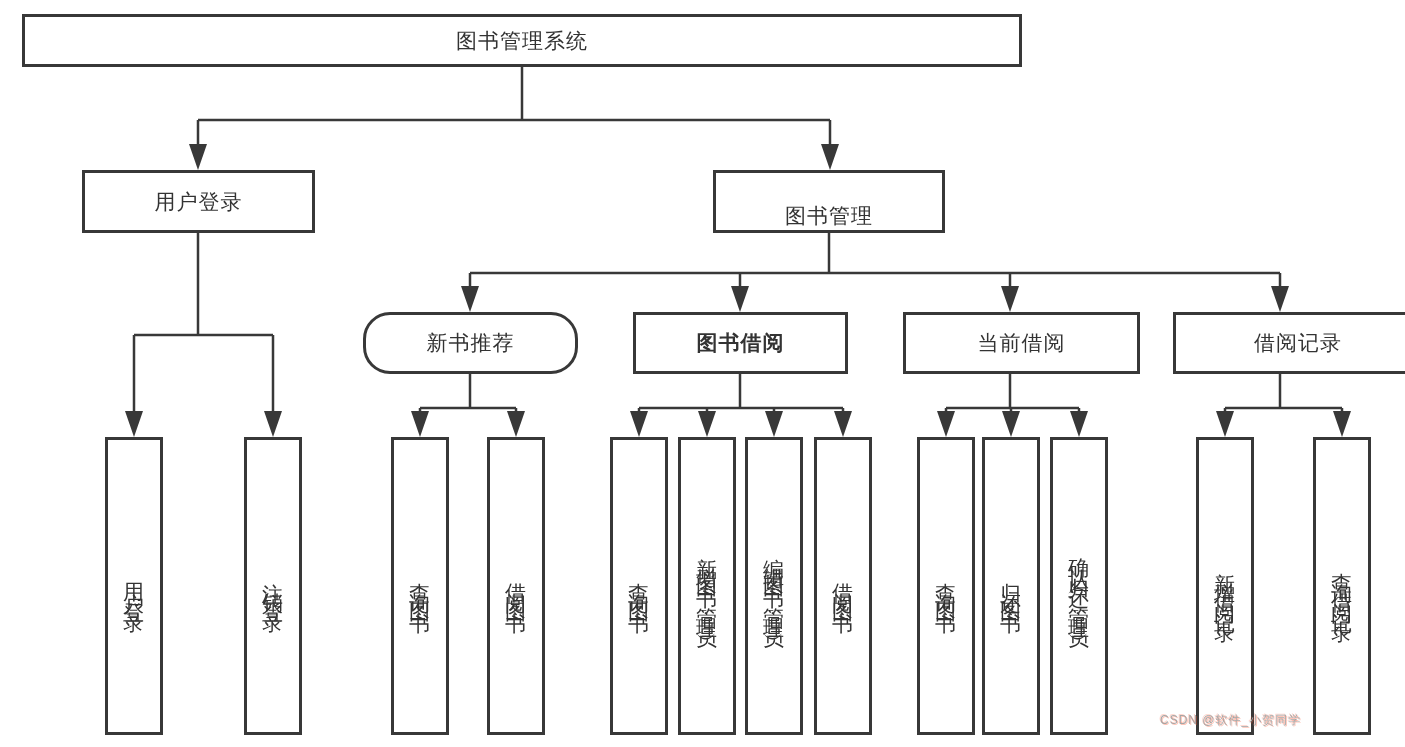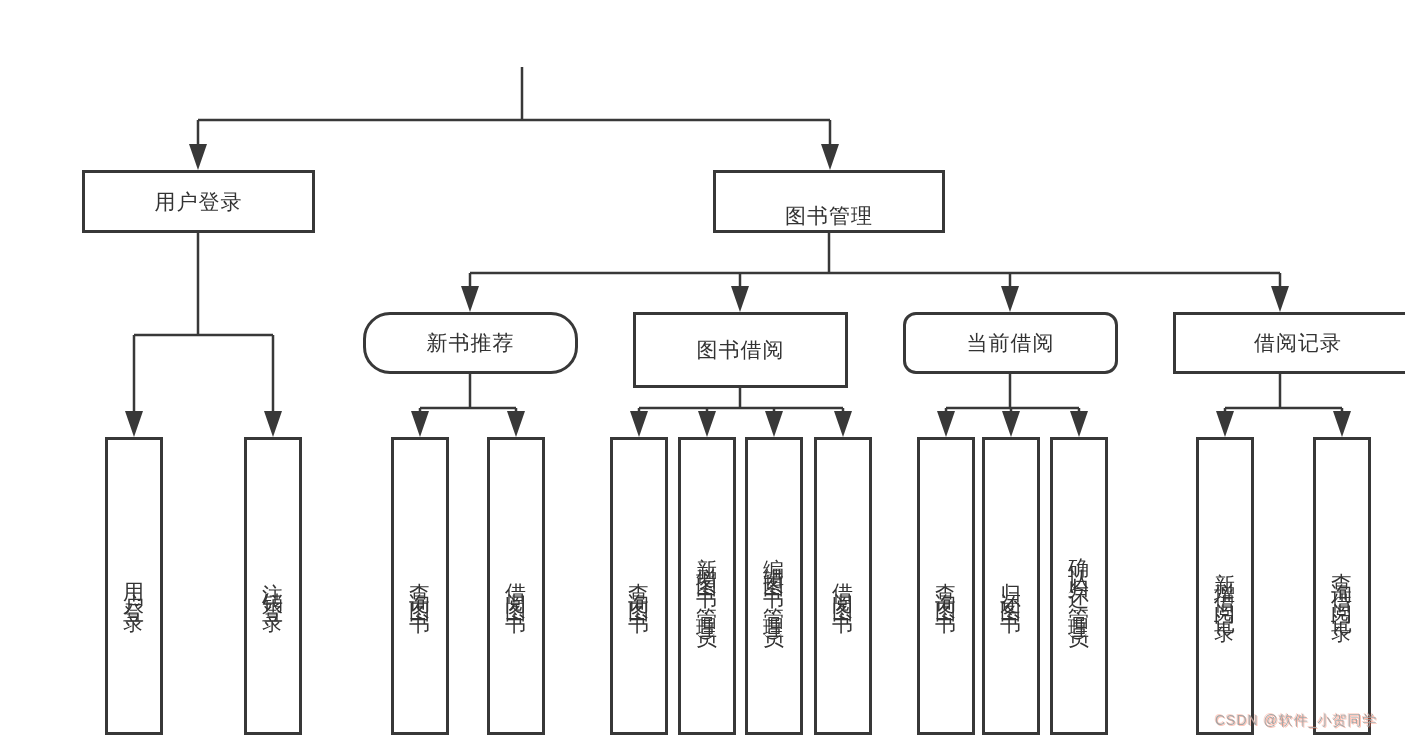--- a/index.html
+++ b/index.html
@@ -44,43 +44,43 @@
     font-size: 21px;
     letter-spacing: 10px;
     line-height: 1.2;
     white-space: nowrap;
   }
   
   .n-root   { left: 22px;   top: 14px;  width: 1000px; height: 53px; }
   .n-b0     { left: 82px;   top: 170px; width: 233px;  height: 63px; }
   .n-b1     { left: 713px;  top: 170px; width: 232px;  height: 63px; align-items: flex-end; }
   .n-c0     { left: 363px;  top: 312px; width: 215px;  height: 62px; border-radius: 27px; }
-  .n-c1     { left: 633px;  top: 312px; width: 215px;  height: 76px; }
-  .n-c2     { left: 903px;  top: 312px; width: 215px;  height: 62px; border-radius: 13px; }
+  .n-c1     { left: 633px;  top: 312px; width: 215px;  height: 62px; font-weight: bold; }
+  .n-c2     { left: 903px;  top: 312px; width: 237px;  height: 62px; }
   .n-c3     { left: 1173px; top: 312px; width: 250px;  height: 62px; }
   .leaf     { top: 437px; width: 58px; height: 298px; }
   .n-l0  { left: 105px; }
   .n-l1  { left: 244px; }
   .n-l2  { left: 391px; }
   .n-l3  { left: 487px; }
   .n-l4  { left: 610px; }
   .n-l5  { left: 678px; }
   .n-l6  { left: 745px; }
   .n-l7  { left: 814px; }
   .n-l8  { left: 917px; }
   .n-l9  { left: 982px; }
   .n-l10 { left: 1050px; }
   .n-l11 { left: 1196px; }
   .n-l12 { left: 1313px; }
   .watermark {
     position: absolute;
-    left: 1215px;
+    left: 1160px;
     top: 712px;
     z-index: 3;
-    font-size: 14px;
+    font-size: 12px;
     color: #a6a6a6;
     letter-spacing: 1px;
     white-space: nowrap;
     text-shadow: 1px 1px 0 rgba(252, 85, 49, 0.35), -1px -1px 0 rgba(252, 85, 49, 0.25);
   }
 </style>
 </head>
 <body>
 
 <div class="canvas">
@@ -121,20 +121,23 @@
       <polygon points="765,411 783,411 774,437"></polygon>
       <polygon points="834,411 852,411 843,437"></polygon>
       <polygon points="937,411 955,411 946,437"></polygon>
       <polygon points="1002,411 1020,411 1011,437"></polygon>
       <polygon points="1070,411 1088,411 1079,437"></polygon>
       <polygon points="1216,411 1234,411 1225,437"></polygon>
       <polygon points="1333,411 1351,411 1342,437"></polygon>
     </g>
   </svg>
 
+  <div class="node n-root">
+    <span class="h-label">图书管理系统</span>
+  </div>
 
   <div class="node n-b0">
     <span class="h-label">用户登录</span>
   </div>
   <div class="node n-b1">
     <span class="h-label">图书管理</span>
   </div>
 
   <div class="node n-c0">
     <span class="h-label">新书推荐</span>

